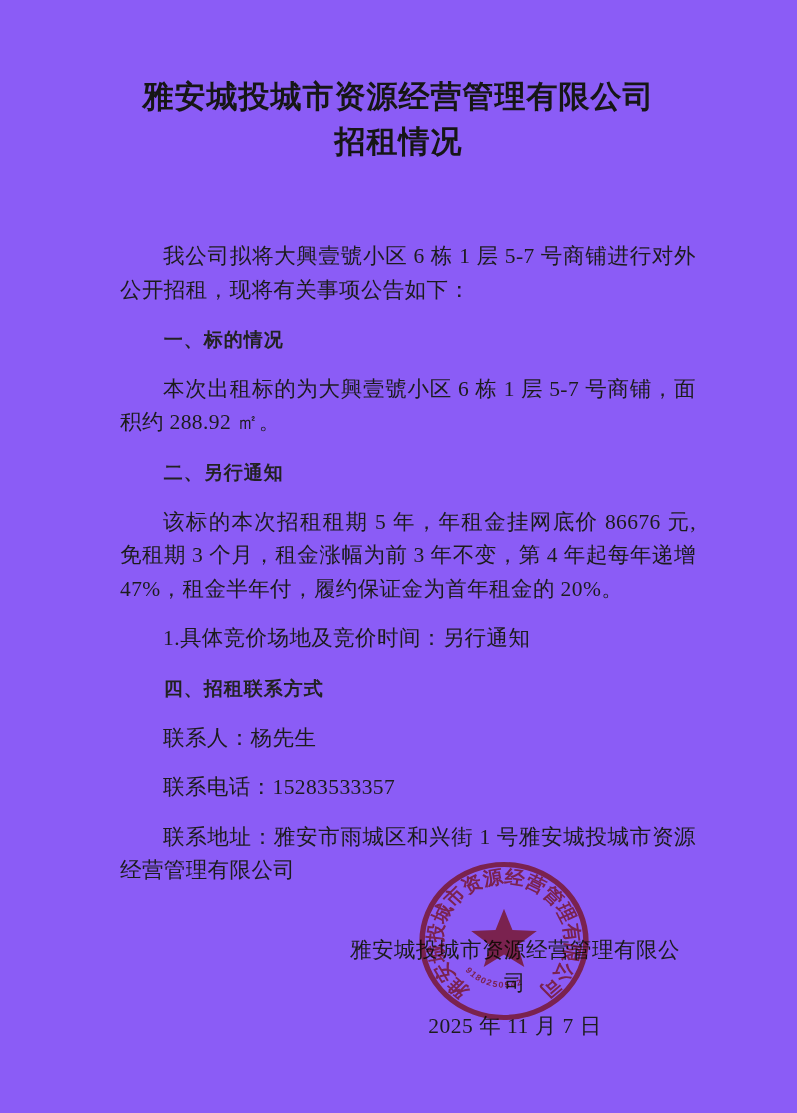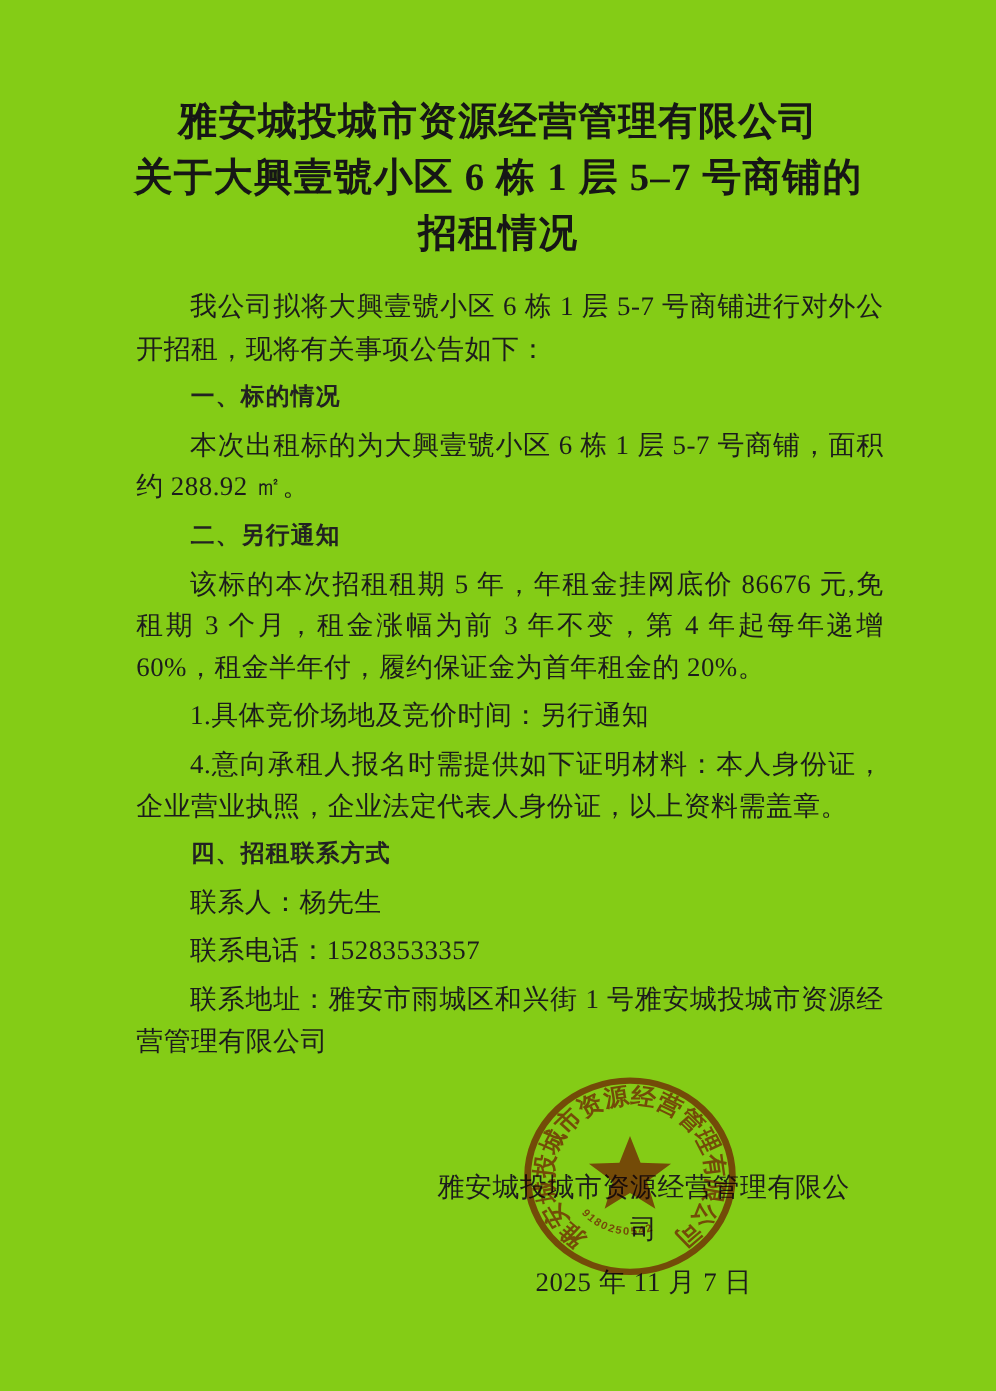--- a/index.html
+++ b/index.html
@@ -1,20 +1,20 @@
 <!DOCTYPE html>
 <html><head>
 <meta charset="utf-8">
 <style>
   html,body{margin:0;padding:0;background:#e8e8e8;}
   .page{
     position:relative;
     width:797px;height:1113px;
     margin:0 auto;
-    background:#84cc16;
+    background:#8b5cf6;
     overflow:hidden;
     font-family:"Liberation Serif","DejaVu Serif",serif;
     color:#1c1c1c;
   }
   .doc-title{
     position:absolute;
     left:60px;top:74px;width:677px;
     text-align:center;
     font-weight:bold;
     font-size:31px;
@@ -23,21 +23,21 @@
     letter-spacing:1px;
   }
   .doc-body{
     position:absolute;
     left:104px;top:224px;width:608px;
     font-size:21.5px;
     line-height:33.6px;
     text-align:justify;
     letter-spacing:0.4px;
   }
-  .doc-body p{margin:5px;text-indent:2em;}
+  .doc-body p{margin:16px;text-indent:2em;}
   .doc-body p.sec-heading{
     font-family:"Liberation Sans","DejaVu Sans",sans-serif;
     font-weight:bold;
     font-size:19px;
     letter-spacing:1px;
     text-indent:2.3em;
     color:#222;
   }
   .signature{
     position:absolute;
@@ -63,32 +63,30 @@
     font-weight:bold;
   }
 </style>
 </head>
 <body>
 
 <div class="page">
 
   <header class="doc-title">
     <div>雅安城投城市资源经营管理有限公司</div>
-    <div>关于大興壹號小区 6 栋 1 层 5–7 号商铺的</div>
     <div>招租情况</div>
   </header>
 
   <main class="doc-body">
     <p>我公司拟将大興壹號小区 6 栋 1 层 5-7 号商铺进行对外公开招租，现将有关事项公告如下：</p>
     <p class="sec-heading">一、标的情况</p>
     <p>本次出租标的为大興壹號小区 6 栋 1 层 5-7 号商铺，面积约 288.92 ㎡。</p>
     <p class="sec-heading">二、另行通知</p>
-    <p>该标的本次招租租期 5 年，年租金挂网底价 86676 元,免租期 3 个月，租金涨幅为前 3 年不变，第 4 年起每年递增 60%，租金半年付，履约保证金为首年租金的 20%。</p>
+    <p>该标的本次招租租期 5 年，年租金挂网底价 86676 元,免租期 3 个月，租金涨幅为前 3 年不变，第 4 年起每年递增 47%，租金半年付，履约保证金为首年租金的 20%。</p>
     <p>1.具体竞价场地及竞价时间：另行通知</p>
-    <p>4.意向承租人报名时需提供如下证明材料：本人身份证，企业营业执照，企业法定代表人身份证，以上资料需盖章。</p>
     <p class="sec-heading">四、招租联系方式</p>
     <p>联系人：杨先生</p>
     <p>联系电话：15283533357</p>
     <p>联系地址：雅安市雨城区和兴街 1 号雅安城投城市资源经营管理有限公司</p>
   </main>
 
   <div class="signature">
     <div>雅安城投城市资源经营管理有限公司</div>
     <div class="sig-date">2025 年 11 月 7 日</div>
   </div>

